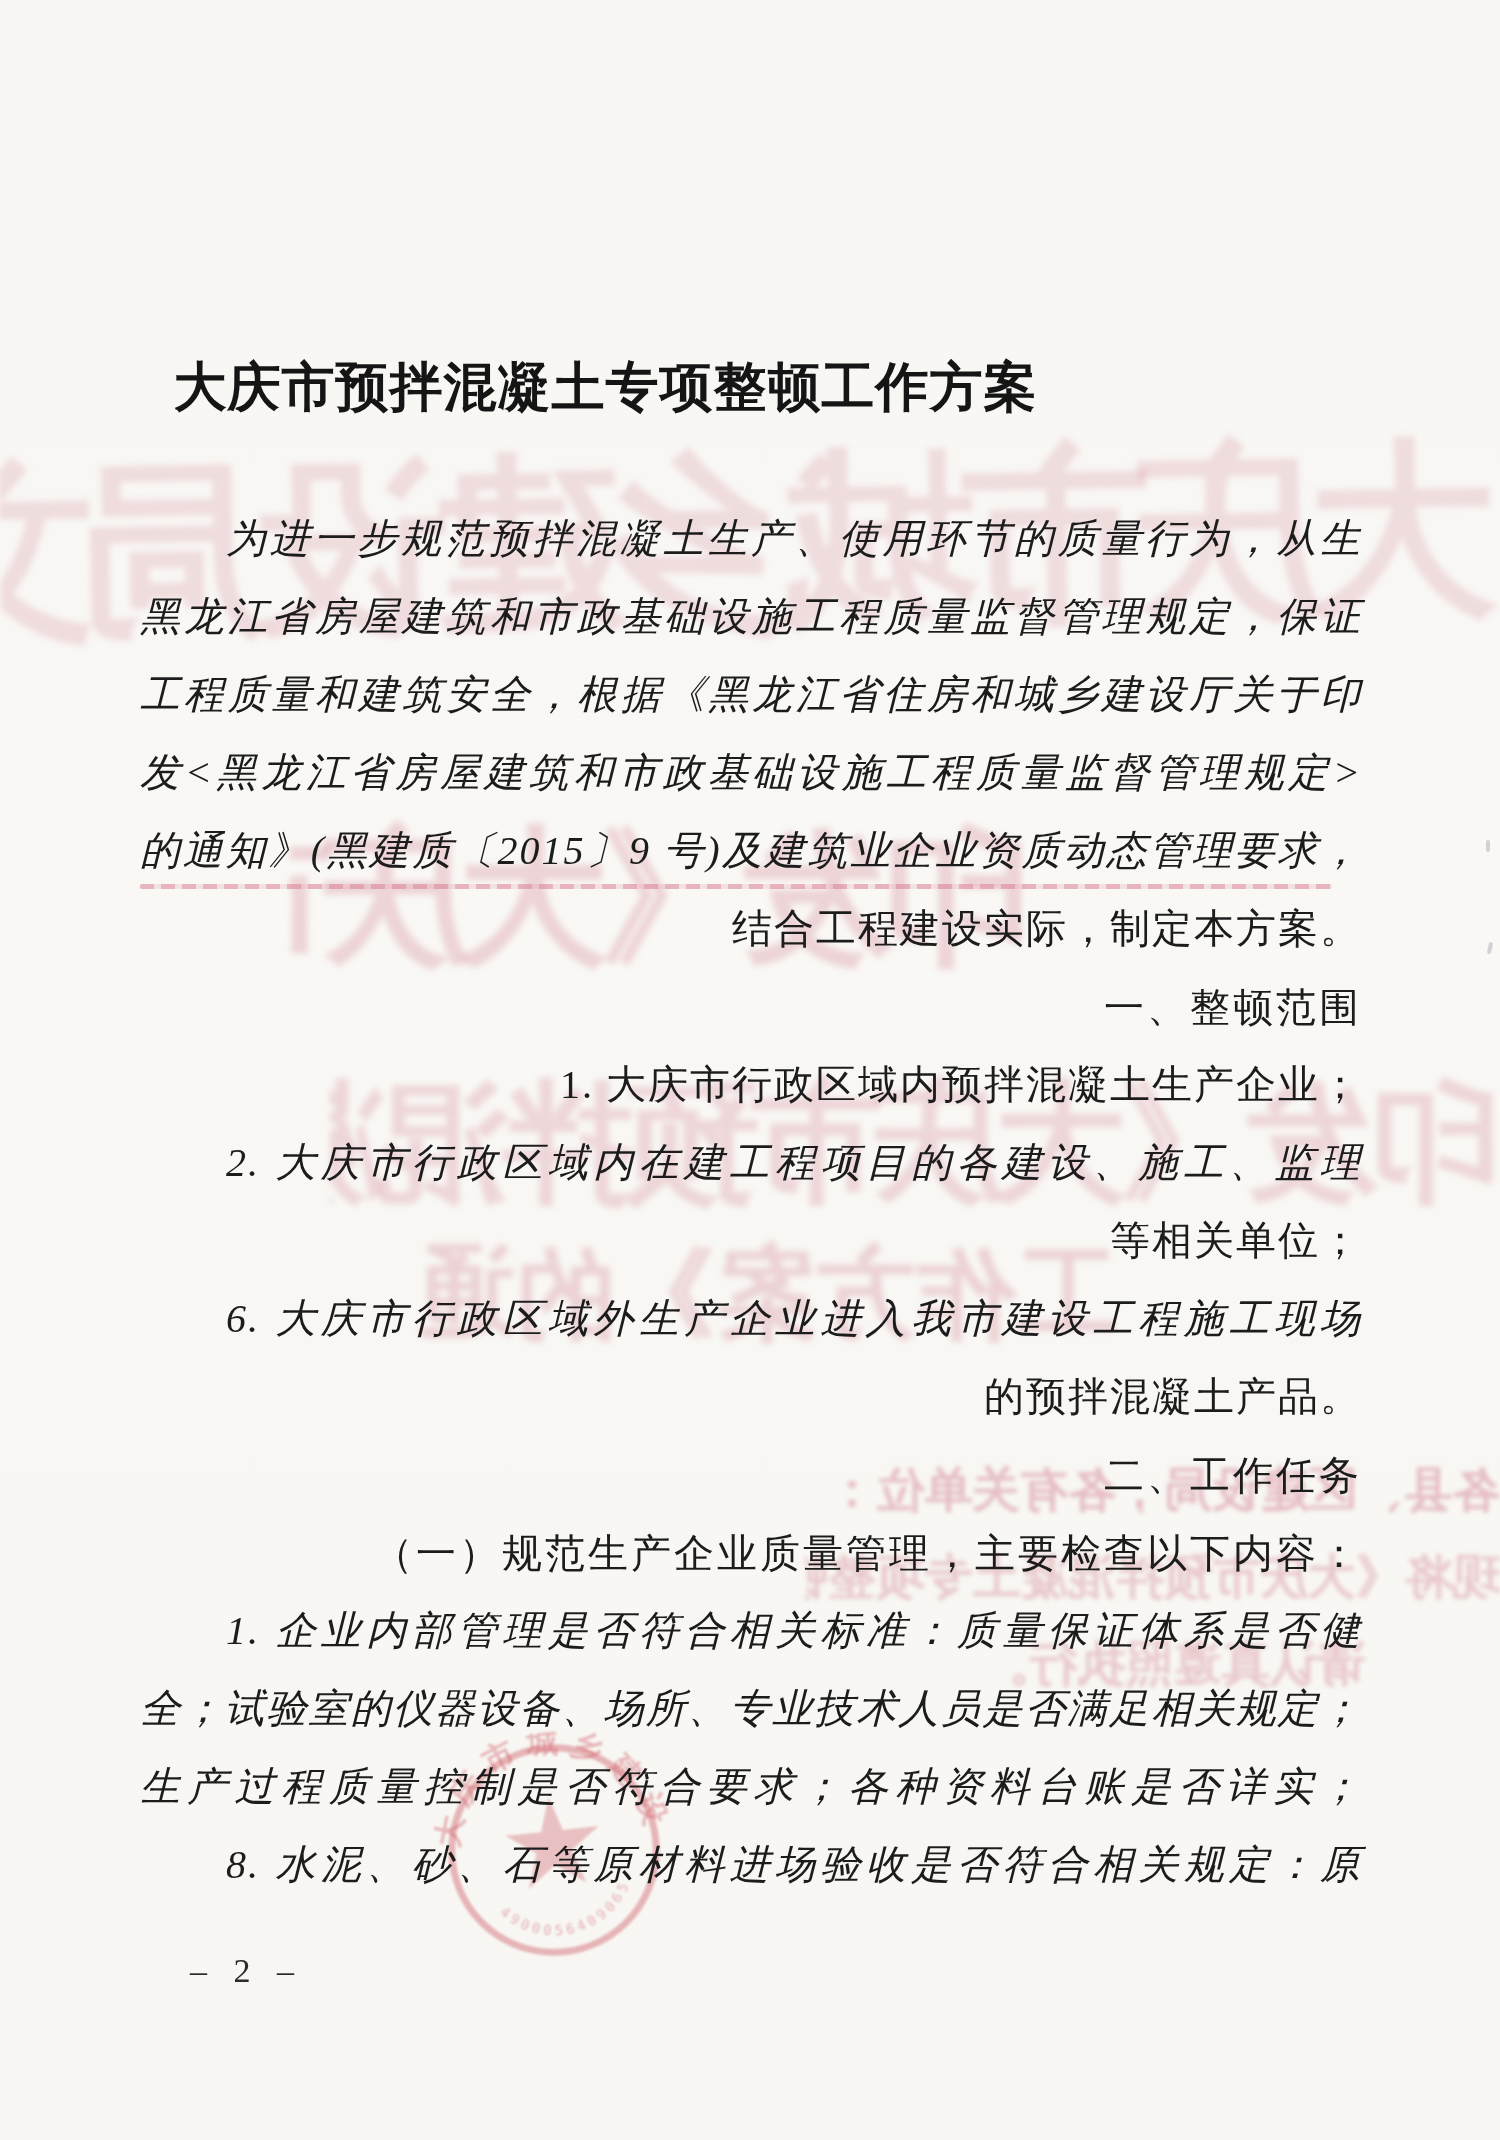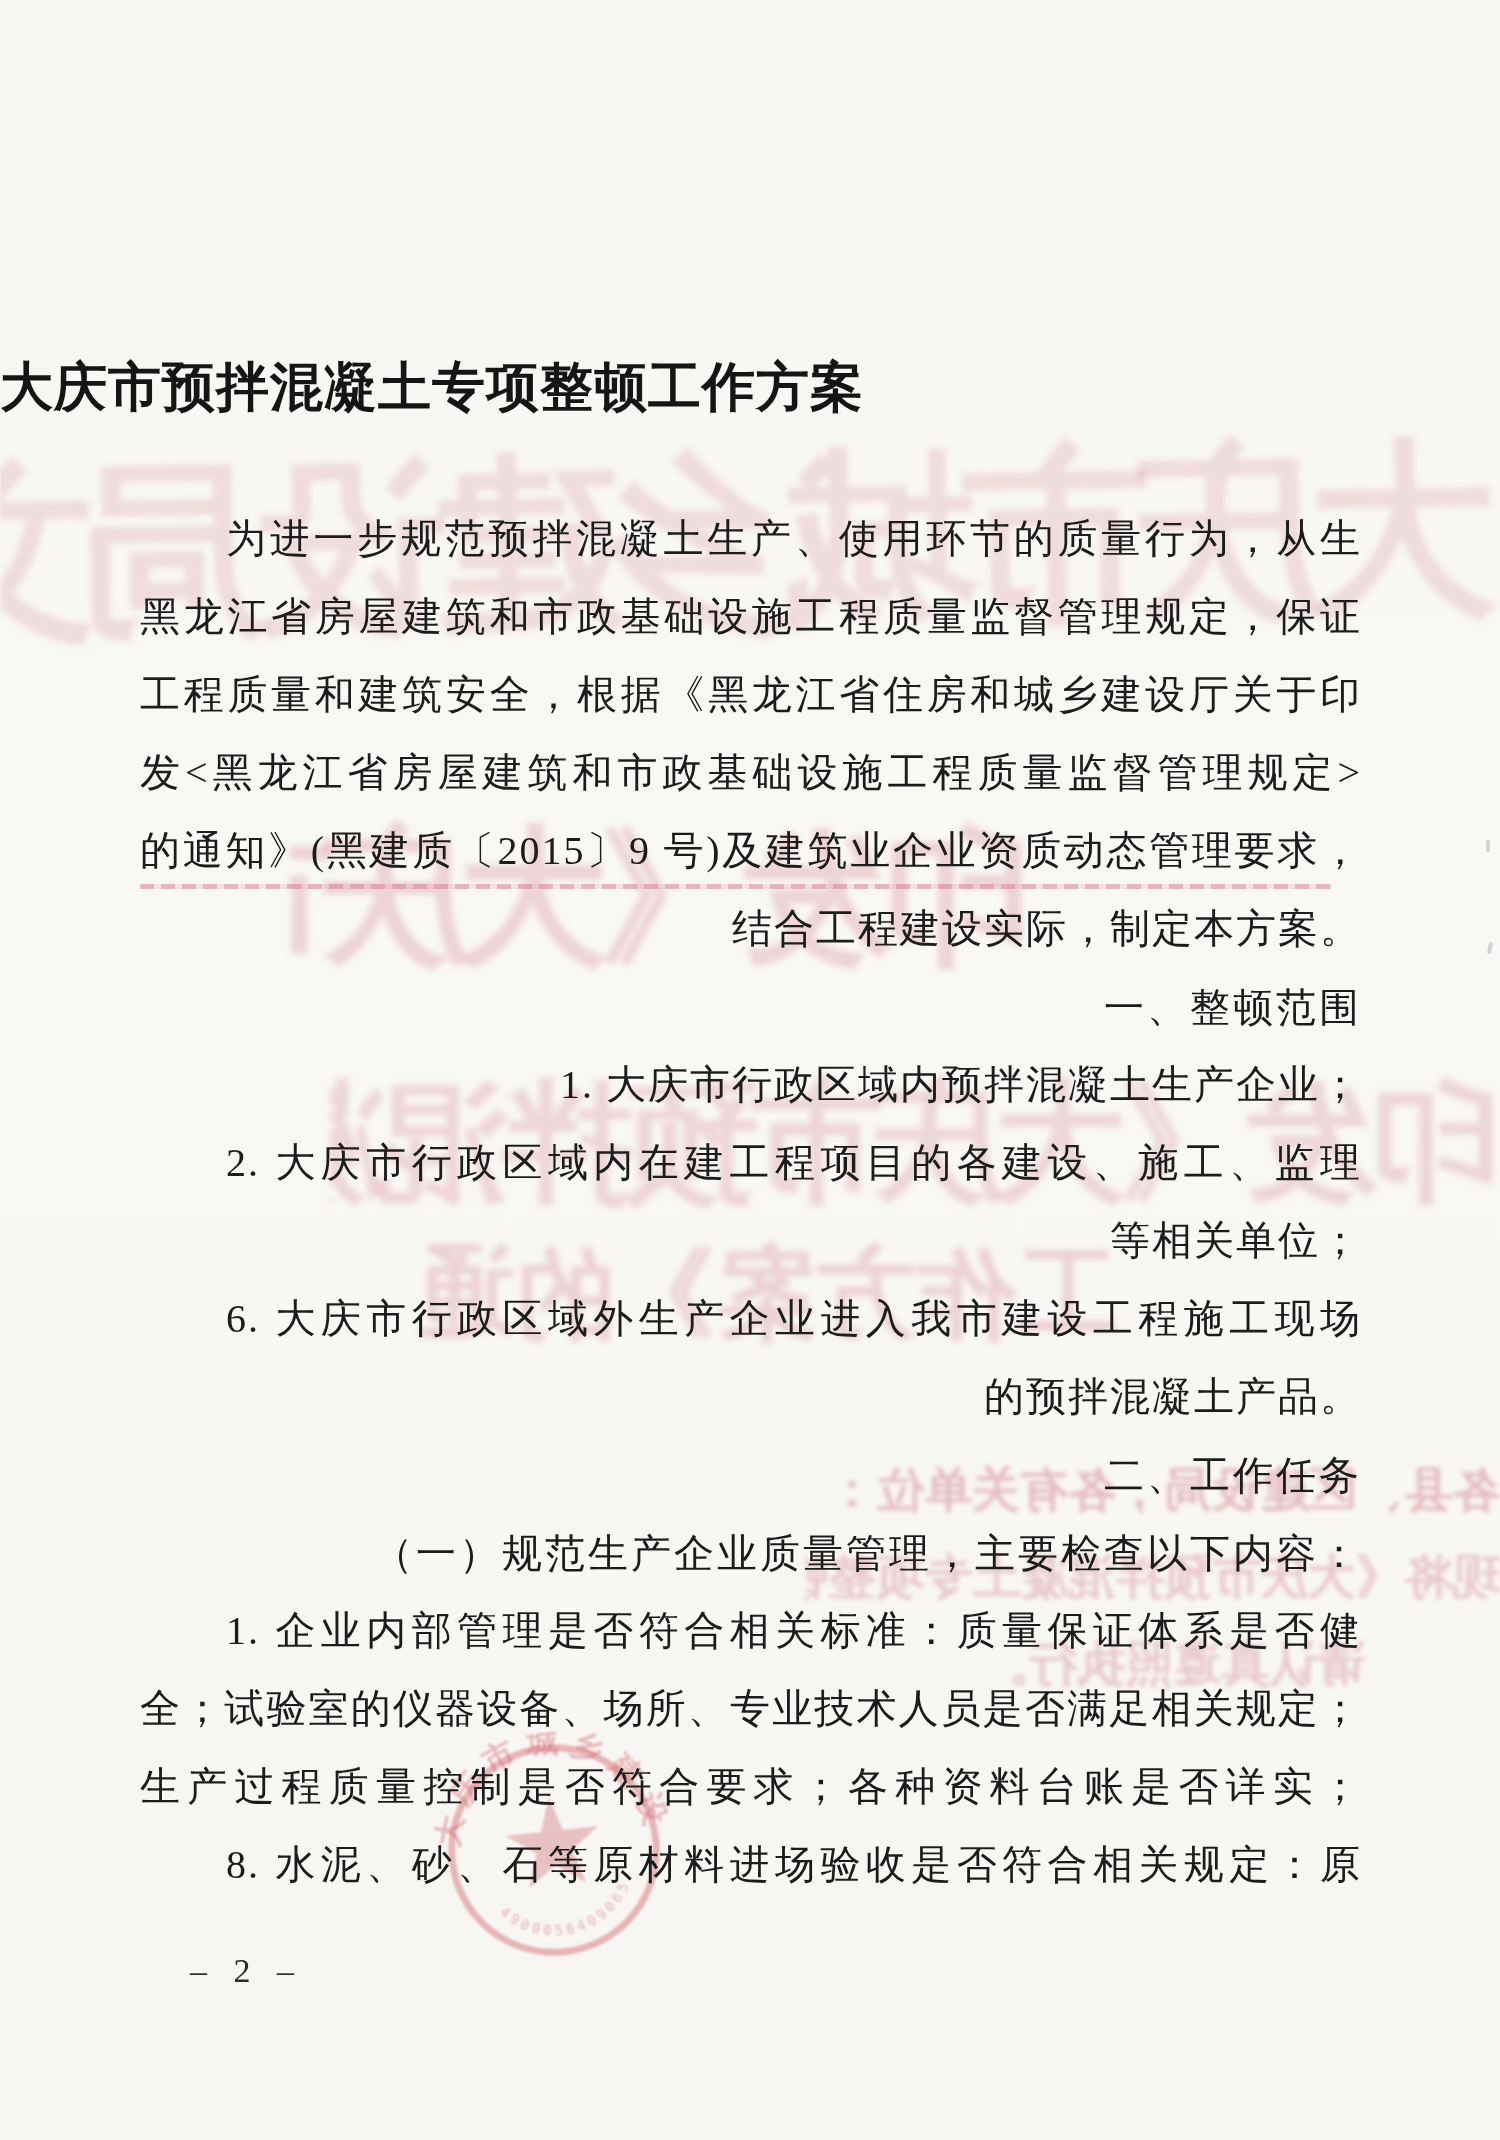--- a/index.html
+++ b/index.html
@@ -35,31 +35,31 @@
        color:rgba(206,110,128,.34);filter:blur(2px);}
 
   
   .seal{
     position:absolute;left:436px;top:1732px;width:236px;height:236px;
     filter:blur(1.1px);opacity:.85;transform:rotate(-6deg);pointer-events:none;
   }
 
   
   .title{
-    position:absolute;top:352px;left:0;width:1211px;
+    position:absolute;top:352px;left:0;width:1211px;text-align:center;
     font-size:53px;font-weight:bold;letter-spacing:1px;
     font-family:"Liberation Sans","DejaVu Sans",sans-serif;
     color:#151515;
   }
   .body-text{
     position:absolute;left:140px;top:500px;width:1222px;
     font-size:40px;line-height:78px;letter-spacing:2px;color:#1c1c1c;
   }
   .line{height:78px;white-space:nowrap;text-align:right;}
-  .line.fill{white-space:normal;text-align:justify;text-align-last:justify;}
+  .line.fill{white-space:normal;text-align:justify;text-align-last:justify;font-style:italic;}
   .line.indent{text-indent:86px;}
   .line.bold{font-weight:normal;font-family:"Liberation Sans","DejaVu Sans",sans-serif;letter-spacing:3px;}
 
   
   .accent-underline{
     position:absolute;left:140px;top:884px;width:1192px;height:5px;
     background:repeating-linear-gradient(90deg,
       rgba(217,125,145,.55) 0 14px, rgba(217,125,145,.18) 14px 21px);
     filter:blur(.6px);border-radius:2px;pointer-events:none;
   }

